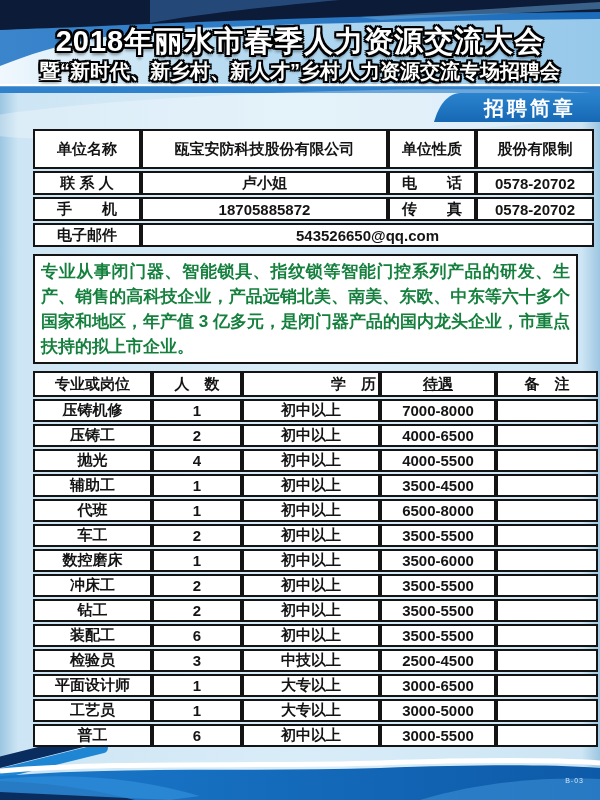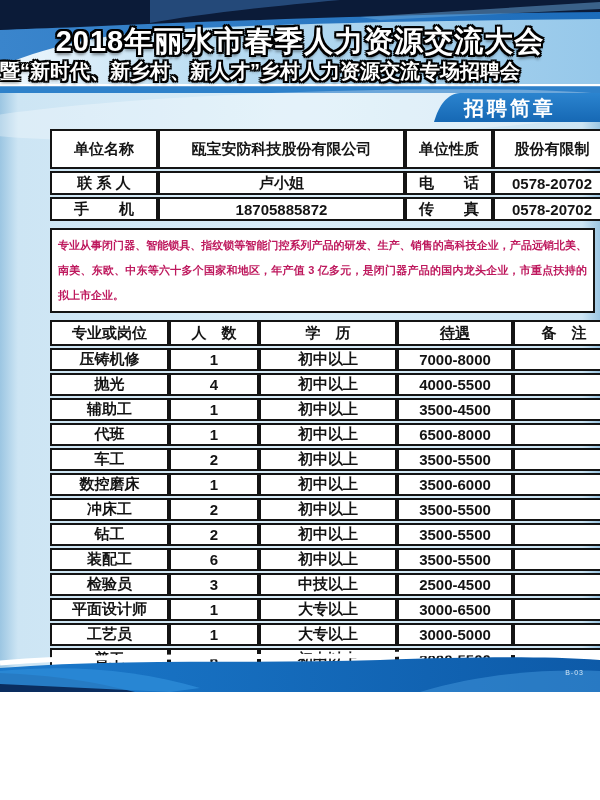--- a/index.html
+++ b/index.html
@@ -1,49 +1,49 @@
 <!DOCTYPE html>
 <html><head>
 <meta charset="utf-8">
 <style>
   html,body{margin:0;padding:0;}
   body{font-family:"Liberation Sans", sans-serif;}
-  .poster{position:relative;width:600px;height:692px;overflow:hidden;
+  .poster{position:relative;width:600px;height:800px;overflow:hidden;
     background:linear-gradient(to right,#9cc6e2 0%,#cde5f4 3%,#d9edf8 50%,#cde5f4 97%,#9cc6e2 100%);}
   .header-bg{position:absolute;top:0;left:0;z-index:1;}
   .body-sheen{position:absolute;top:92px;left:-40px;width:680px;height:46px;
     background:rgba(255,255,255,.30);border-radius:50%;transform:rotate(-2deg);z-index:1;}
   .title{position:absolute;top:22px;left:0;width:600px;text-align:center;z-index:3;
     font-size:29px;font-weight:900;color:#fff;letter-spacing:1px;white-space:nowrap;
     text-shadow:-2px -2px 0 #000,2px -2px 0 #000,-2px 2px 0 #000,2px 2px 0 #000,
       0 -2px 0 #000,0 2px 0 #000,-2px 0 0 #000,2px 0 0 #000,0 4px 3px rgba(0,0,0,.45);}
-  .subtitle{position:absolute;top:58px;left:0;width:600px;z-index:3;
+  .subtitle{position:absolute;top:58px;left:0;width:600px;text-align:center;z-index:3;
     font-size:20px;font-weight:900;color:#fff;white-space:nowrap;
     text-shadow:-2px -2px 0 #000,2px -2px 0 #000,-2px 2px 0 #000,2px 2px 0 #000,
       0 -2px 0 #000,0 2px 0 #000,-2px 0 0 #000,2px 0 0 #000,0 3px 3px rgba(0,0,0,.45);}
   .badge-wrap{position:absolute;top:93px;right:0;width:168px;height:29px;z-index:3;}
-  .badge-label{position:absolute;top:2px;left:32px;width:132px;text-align:left;
+  .badge-label{position:absolute;top:2px;left:32px;width:132px;text-align:center;
     font-size:20px;font-weight:bold;color:#fff;letter-spacing:3px;white-space:nowrap;}
-  .content{position:absolute;top:127px;left:50px;width:545px;z-index:2;}
+  .content{position:absolute;top:127px;left:33px;width:545px;z-index:2;}
   table{border-collapse:separate;border-spacing:0 2px;table-layout:fixed;width:545px;}
   td,th{background:#fff;border:2px solid #141414;color:#141414;
     text-align:center;vertical-align:middle;padding:0 2px;overflow:hidden;white-space:nowrap;}
   .info-table .r1 td{height:36px;}
   .info-table .r2 td{height:30px;}
   .info-table .r3 td{height:20px;}
   .info-table td{font-size:15px;font-weight:600;}
   .info-table .c1{width:100px;} .info-table .c2{width:239px;margin-top:16px;}
   .info-table .c3{width:80px;margin-top:48px;}  .info-table .c4{width:110px;}
   .desc-box{margin:5px 0;border:2px solid #141414;background:#fff;
-    padding:3px 6px;font-size:11px;font-weight:600;color:#be185d;
+    padding:3px 6px;font-size:17px;font-weight:600;color:#15803d;
     line-height:25px;text-align:justify;text-justify:inter-ideograph;}
   .jobs-table th{height:22px;font-size:15px;font-weight:bold;}
   .jobs-table td{height:18px;font-size:15px;font-weight:600;}
   .jobs-table .c1{width:111px;} .jobs-table .c2{width:82px;}
-  .jobs-table .c3{width:130px;} .jobs-table .c4{width:108px;text-decoration:underline;}
+  .jobs-table .c3{width:130px;text-align:right;} .jobs-table .c4{width:108px;text-decoration:underline;}
   .jobs-table .c5{width:94px;}
   .deco-band{position:absolute;z-index:1;border-radius:10px;}
   .band-navy{left:-36px;top:747px;width:150px;height:11px;background:#0a2d5f;transform:rotate(-14deg);}
   .band-blue{left:-40px;top:760px;width:150px;height:10px;background:#1f86d4;transform:rotate(-14deg);}
   .footer-bg{position:absolute;left:0;bottom:0;z-index:2;}
   .corner-code{position:absolute;right:16px;bottom:16px;z-index:4;
     font-size:7px;color:#cfe4f5;letter-spacing:1px;}
 </style>
 </head>
 <body>
@@ -106,39 +106,50 @@
         <td class="c2">卢小姐</td>
         <td class="c3">电　　话</td>
         <td class="c4">0578-20702</td>
       </tr>
       <tr class="r3">
         <td class="c1">手　　机</td>
         <td class="c2">18705885872</td>
         <td class="c3">传　　真</td>
         <td class="c4">0578-20702</td>
       </tr>
+      <tr class="r3">
+        <td class="c1">电子邮件</td>
+        <td colspan="3">543526650@qq.com</td>
+      </tr>
     </tbody>
       </table>
 
     <div class="desc-box">专业从事闭门器、智能锁具、指纹锁等智能门控系列产品的研发、生产、销售的高科技企业，产品远销北美、南美、东欧、中东等六十多个国家和地区，年产值 3 亿多元，是闭门器产品的国内龙头企业，市重点扶持的拟上市企业。</div>
 
     <table class="jobs-table">
       <tbody>
           <tr>
         <th class="c1">专业或岗位</th>
         <th class="c2">人　数</th>
         <th class="c3">学　历</th>
         <th class="c4">待遇</th>
         <th class="c5">备　注</th>
       </tr>
       <tr>
         <td>压铸机修</td>
         <td>1</td>
         <td>初中以上</td>
         <td>7000-8000</td>
+        <td></td>
+      </tr>
+      <tr>
+        <td>压铸工</td>
+        <td>2</td>
+        <td>初中以上</td>
+        <td>4000-6500</td>
         <td></td>
       </tr>
       <tr>
         <td>抛光</td>
         <td>4</td>
         <td>初中以上</td>
         <td>4000-5500</td>
         <td></td>
       </tr>
       <tr>

